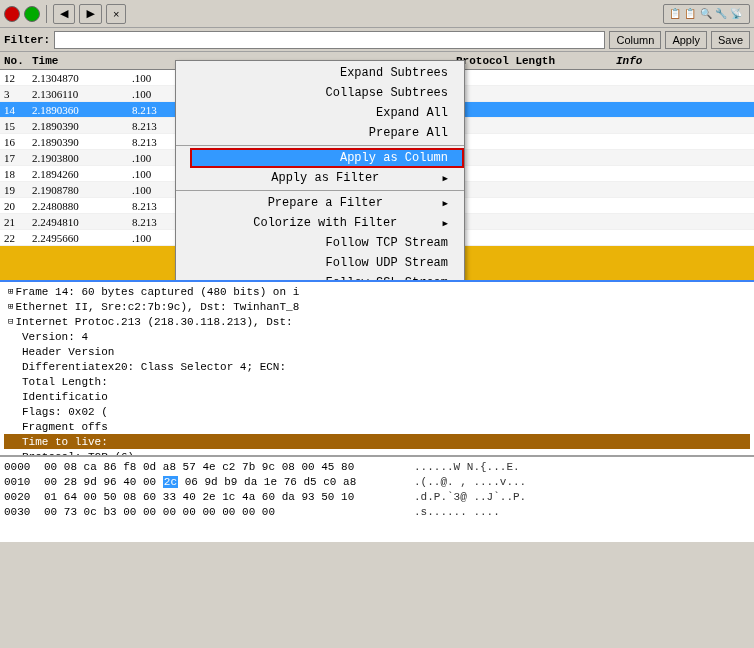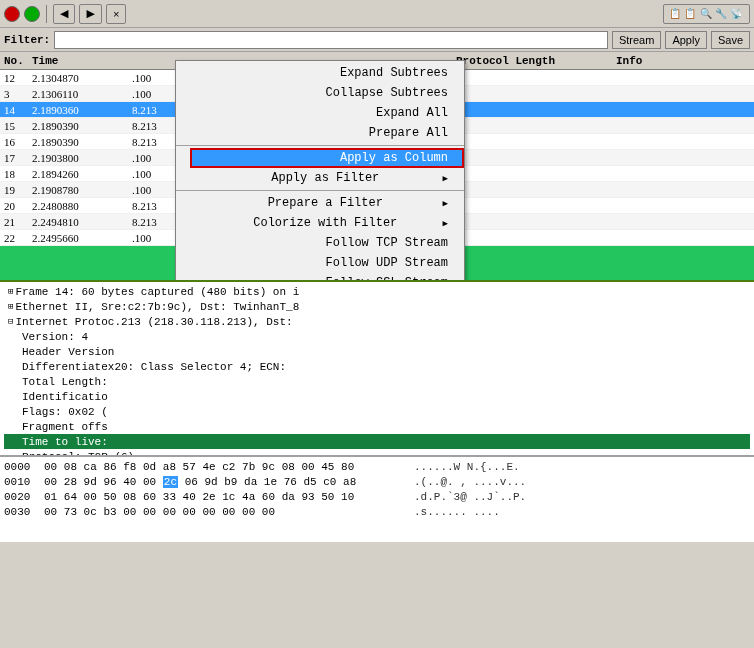--- a/index.html
+++ b/index.html
@@ -67,24 +67,24 @@
       background: #d4d0c8;
       border: 1px solid #808080;
       font-size: 11px;
       padding: 1px 6px;
       cursor: pointer;
       height: 18px;
     }
 
     
     .packet-list {
-      background: #22c55e;
+      background: #eab308;
       height: 230px;
       overflow: hidden;
-      border-bottom: 2px solid #4d7c0f;
+      border-bottom: 2px solid #3b82f6;
       position: relative;
     }
     .packet-header {
       display: flex;
       background: #d4d0c8;
       border-bottom: 1px solid #808080;
       height: 18px;
       align-items: center;
       font-weight: bold;
       font-size: 11px;
@@ -153,21 +153,21 @@
       font-size: 11px;
       font-family: 'Courier New', monospace;
     }
     .detail-row {
       height: 15px;
       display: flex;
       align-items: center;
       padding-left: 4px;
     }
     .detail-row.selected {
-      background: #15803d;
+      background: #a16207;
       color: white;
     }
     .detail-indent-1 { padding-left: 16px; }
 
     
     .hex-pane {
       background: white;
       height: 85px;
       padding: 2px 4px;
       font-size: 11px;
@@ -194,32 +194,32 @@
   <button class="toolbar-btn">◀</button>
   <button class="toolbar-btn">▶</button>
   <button class="toolbar-btn">×</button>
   <div style="flex:1"></div>
   <button class="toolbar-btn" style="font-size:10px;">📋 📋 🔍 🔧 📡</button>
 </div>
 
 <div class="filter-bar">
   <span class="filter-label">Filter:</span>
   <input class="filter-input" type="text" value="" style="">
-  <button class="filter-btn">Stream</button>
+  <button class="filter-btn">Column</button>
   <button class="filter-btn">Apply</button>
   <button class="filter-btn">Save</button>
 </div>
 
 <div class="packet-list">
   <div class="packet-header">
     <div class="col-no">No.</div>
     <div class="col-time">Time</div>
     <div style="flex:1"></div>
     <div style="width:160px;padding-left:2px;">Protocol Length</div>
-    <div style="width:80px;padding-left:2px;">Info</div>
+    <div style="width:80px;padding-left:2px;font-style:italic;">Info</div>
     <div style="width:60px;"></div>
   </div>
 
   <div id="packet-rows">
       <div class="packet-row">
     <div class="col-no">12</div>
     <div class="col-time">2.1304870</div>
     <div style="width:50px;padding-left:2px;">.100</div>
     <div style="width:50px;padding-left:2px;">8.213</div>
     <div class="col-proto">TCP</div>

